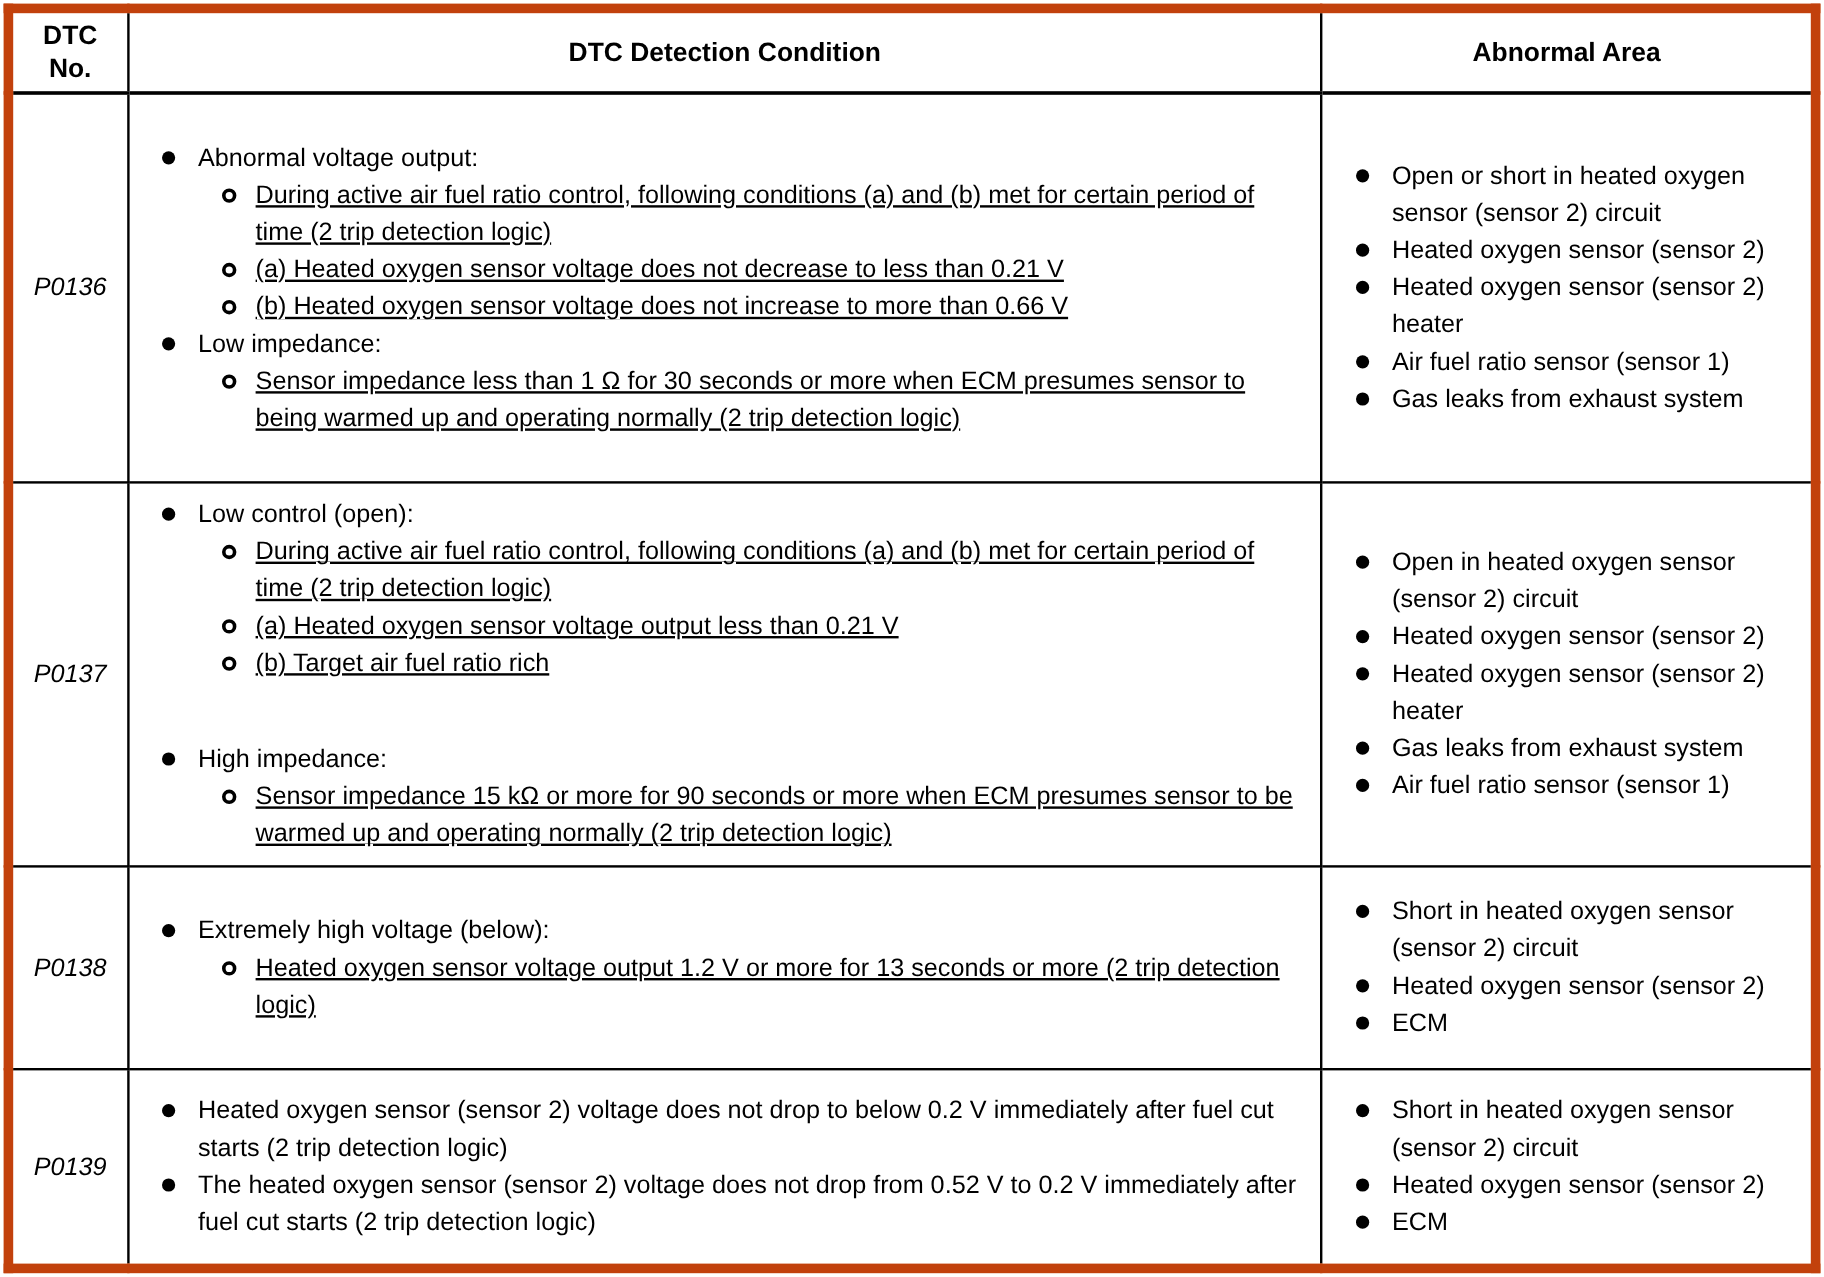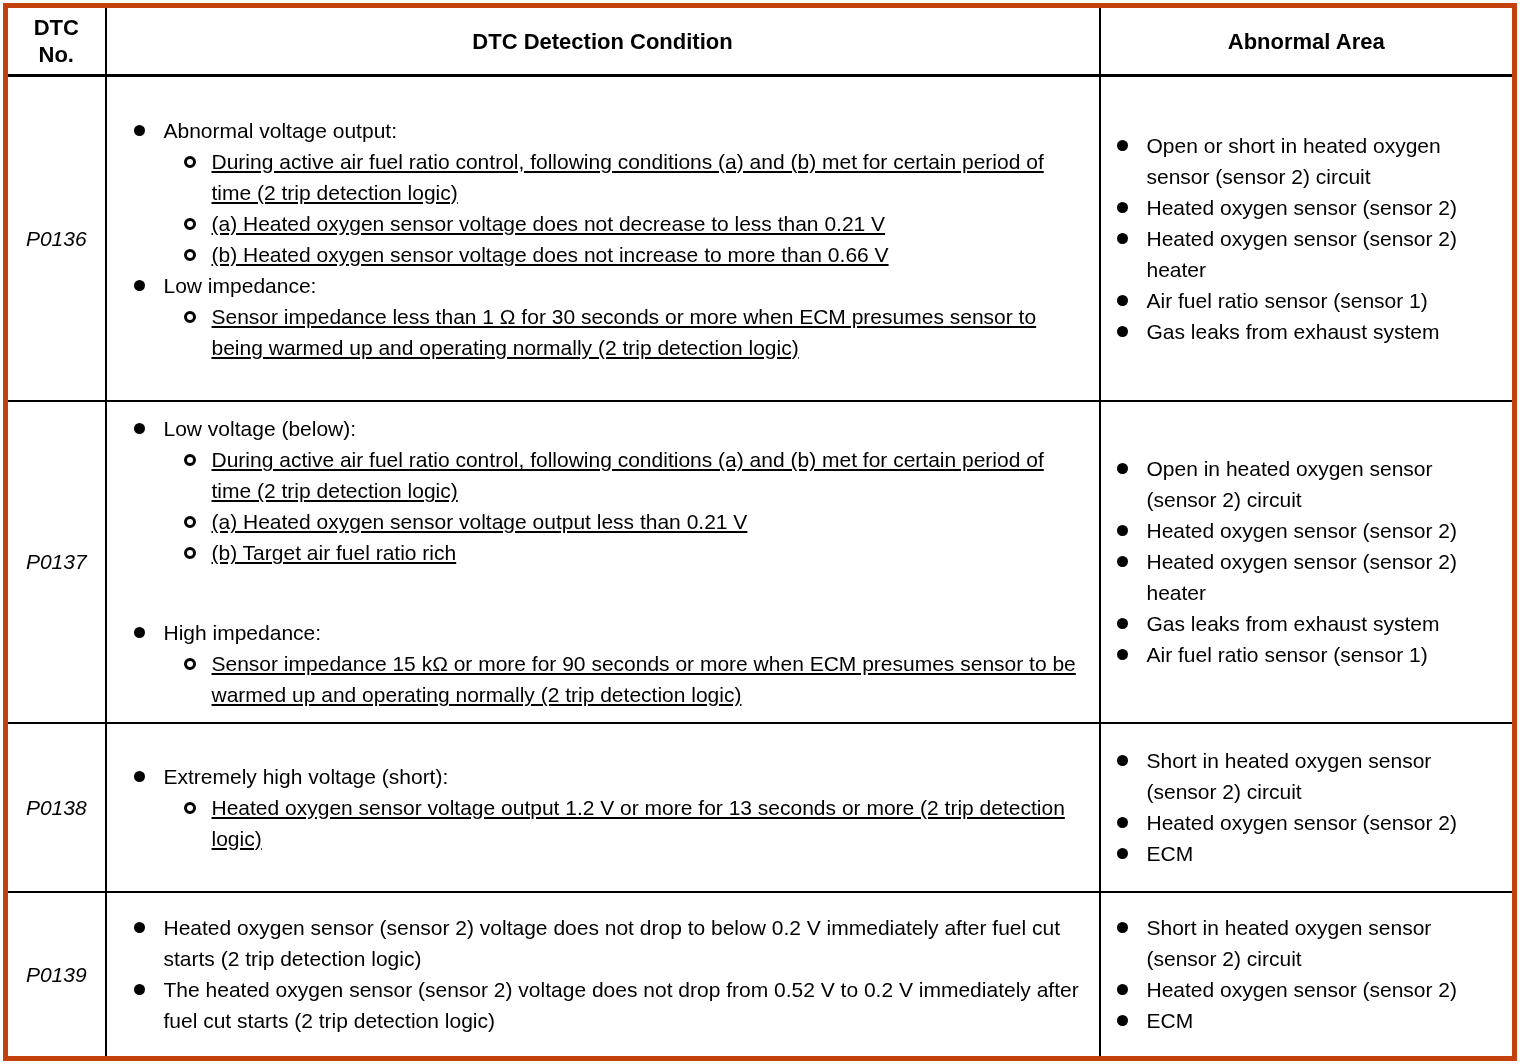--- a/index.html
+++ b/index.html
@@ -10,21 +10,21 @@
     padding: 3px;
     background: #ffffff;
     color: #000000;
     font-family: "Liberation Sans", sans-serif;
   }
   table.dtc-table {
     width: 100%;
     height: 100%;
     border-collapse: collapse;
     table-layout: fixed;
-    border: 5px solid #c2410c;
+    border: 8px solid #c2410c;
   }
   col.c1 { width: 100px; }
   col.c2 { width: 994px; }
   th, td {
     border: 2px solid #000000;
     vertical-align: middle;
   }
   thead tr { height: 70px; }
   th {
     font-size: 22px;
@@ -42,21 +42,21 @@
     font-size: 21px;
     line-height: 31px;
   }
   td.dtc-cell {
     text-align: center;
     padding: 0 4px;
     font-style: italic;
   }
   ul { list-style: none; margin: 0; padding: 0; }
   td.cond-cell   { padding: 8px 12px 8px 27px; }
-  td.trouble-cell{ padding: 8px 8px 8px 16px; }
+  td.trouble-cell{ padding: 8px 8px 8px 28px; }
   .l1-item { position: relative; padding-left: 30px; }
   .l1-item.gap { margin-top: 49px; }
   .bullet-filled {
     position: absolute; left: 0; top: 10px;
     width: 11px; height: 11px;
     border-radius: 50%;
     background: #000000;
   }
   .l2 { margin-left: 20px; }
   .l2-item { position: relative; padding-left: 28px; text-decoration: underline; }
@@ -146,21 +146,21 @@
               </li>
             </ul>
           </td>
         </tr>
         <tr>
           <td class="dtc-cell">P0137</td>
           <td class="cond-cell">
             <ul class="l1">
               <li class="l1-item">
                 <span class="bullet-filled"></span>
-                <span class="txt">Low voltage (below):</span>
+                <span class="txt">Low control (open):</span>
                 <ul class="l2">
                   <li class="l2-item">
                     <span class="bullet-open"></span>
                     <span class="txt">During active air fuel ratio control, following conditions (a) and (b) met for certain period of time (2 trip detection logic)</span>
                   </li>
                   <li class="l2-item">
                     <span class="bullet-open"></span>
                     <span class="txt">(a) Heated oxygen sensor voltage output less than 0.21 V</span>
                   </li>
                   <li class="l2-item">
@@ -205,21 +205,21 @@
               </li>
             </ul>
           </td>
         </tr>
         <tr>
           <td class="dtc-cell">P0138</td>
           <td class="cond-cell">
             <ul class="l1">
               <li class="l1-item">
                 <span class="bullet-filled"></span>
-                <span class="txt">Extremely high voltage (short):</span>
+                <span class="txt">Extremely high voltage (below):</span>
                 <ul class="l2">
                   <li class="l2-item">
                     <span class="bullet-open"></span>
                     <span class="txt">Heated oxygen sensor voltage output 1.2 V or more for 13 seconds or more (2 trip detection logic)</span>
                   </li>
                 </ul>
               </li>
             </ul>
           </td>
           <td class="trouble-cell">

